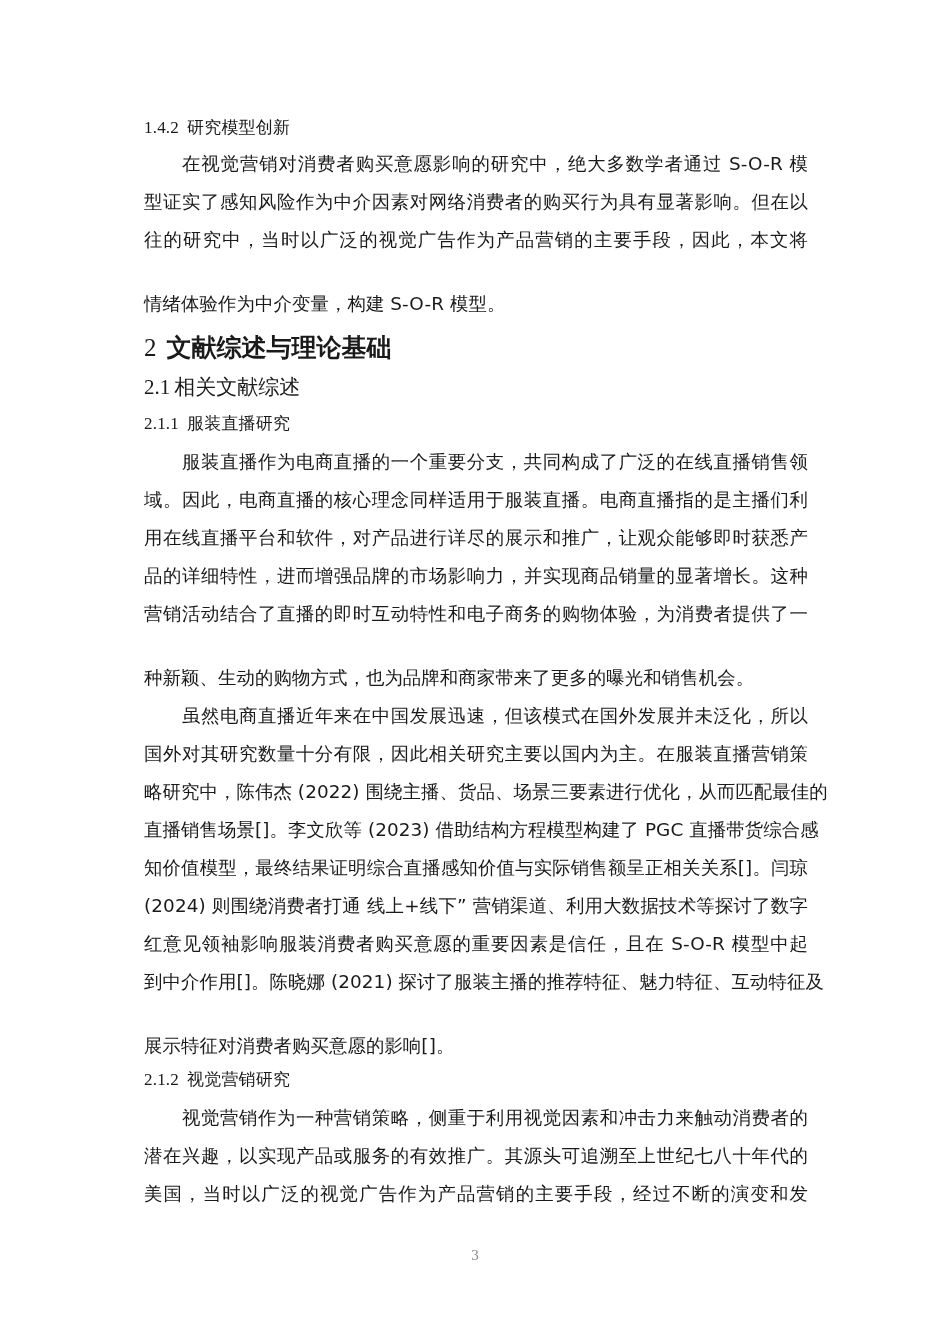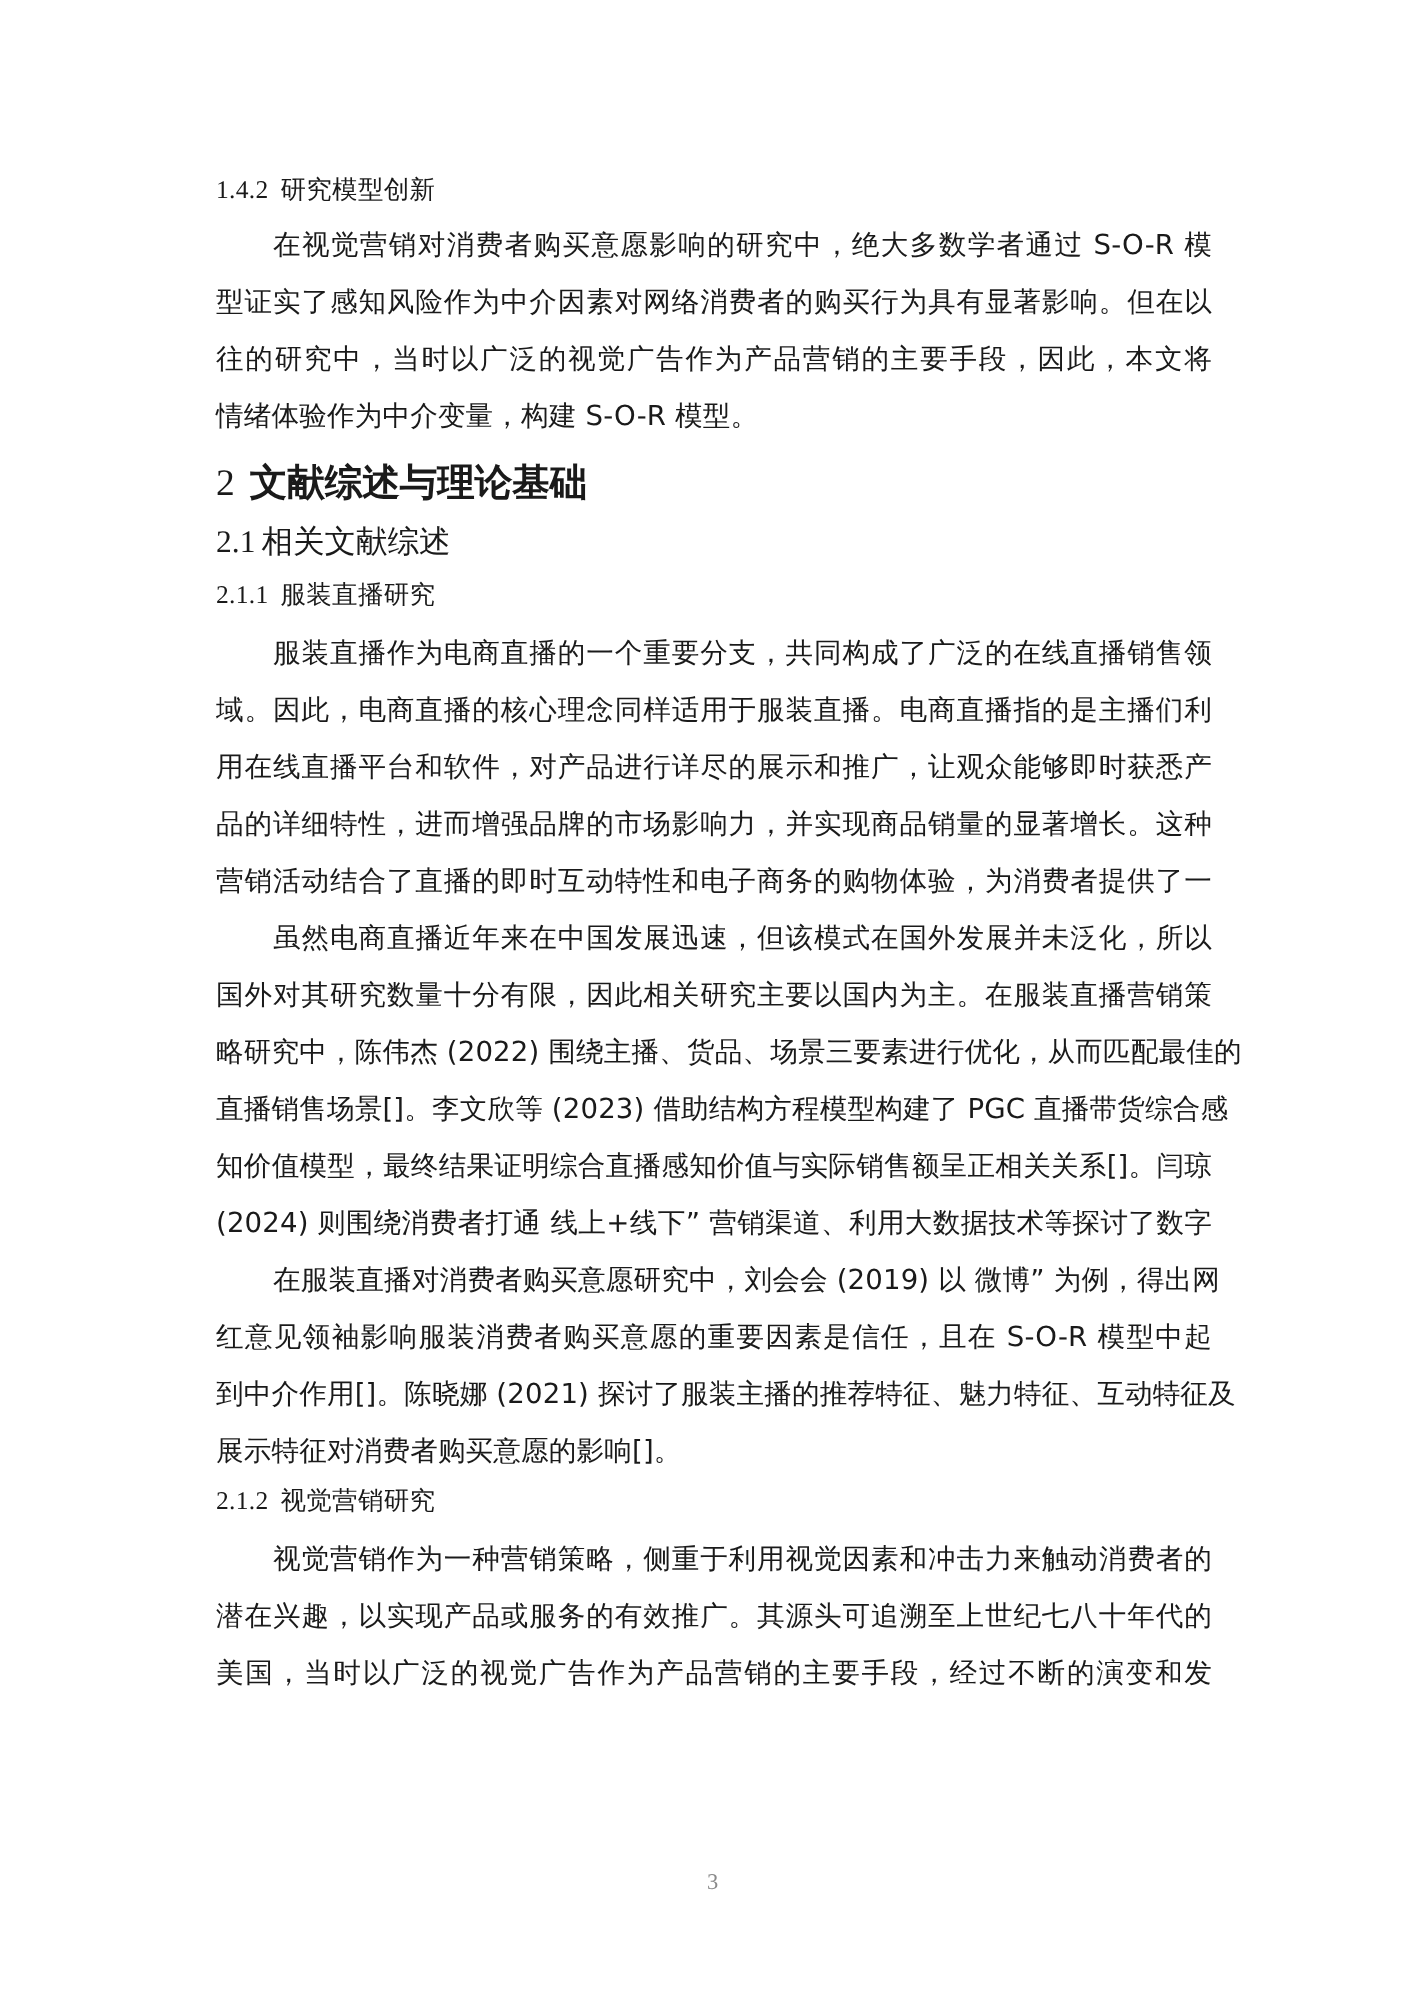--- a/index.html
+++ b/index.html
@@ -68,21 +68,21 @@
     }
     .para .line {
       display: block;
       white-space: nowrap;
       text-indent: 0;
       text-align-last: justify;
       text-align: justify;
       height: 38px;
     }
     .para .line.first { padding-left: 38px; }
-    .para .line.last { text-align-last: left; }
+    .para .line.last { text-align-last: left; margin-top: 26px; }
     .sec-1-4-2 { margin-bottom: 4px; }
     .page-number {
       position: absolute;
       left: 0;
       width: 950px;
       top: 1247px;
       text-align: center;
       font-family: "Liberation Serif", serif;
       font-size: 15px;
       color: #8a8a8a;
@@ -114,33 +114,33 @@
   <div class="h3">
     <span class="num">2.1.1</span><span>服装直播研究</span>
   </div>
 
   <div class="para">
     <span class="line first">服装直播作为电商直播的一个重要分支，共同构成了广泛的在线直播销售领</span>
     <span class="line">域。因此，电商直播的核心理念同样适用于服装直播。电商直播指的是主播们利</span>
     <span class="line">用在线直播平台和软件，对产品进行详尽的展示和推广，让观众能够即时获悉产</span>
     <span class="line">品的详细特性，进而增强品牌的市场影响力，并实现商品销量的显著增长。这种</span>
     <span class="line">营销活动结合了直播的即时互动特性和电子商务的购物体验，为消费者提供了一</span>
+    <span class="line last">种新颖、生动的购物方式，也为品牌和商家带来了更多的曝光和销售机会。</span>
   </div>
 
   <div class="para">
     <span class="line first">虽然电商直播近年来在中国发展迅速，但该模式在国外发展并未泛化，所以</span>
     <span class="line">国外对其研究数量十分有限，因此相关研究主要以国内为主。在服装直播营销策</span>
     <span class="line">略研究中，陈伟杰 (2022) 围绕主播、货品、场景三要素进行优化，从而匹配最佳的</span>
     <span class="line">直播销售场景[]。李文欣等 (2023) 借助结构方程模型构建了 PGC 直播带货综合感</span>
     <span class="line">知价值模型，最终结果证明综合直播感知价值与实际销售额呈正相关关系[]。闫琼</span>
     <span class="line">(2024) 则围绕消费者打通 线上+线下” 营销渠道、利用大数据技术等探讨了数字</span>
   </div>
 
   <div class="para">
-    <span class="line first">在服装直播对消费者购买意愿研究中，刘会会 (2019) 以 微博” 为例，得出网</span>
     <span class="line">红意见领袖影响服装消费者购买意愿的重要因素是信任，且在 S-O-R 模型中起</span>
     <span class="line">到中介作用[]。陈晓娜 (2021) 探讨了服装主播的推荐特征、魅力特征、互动特征及</span>
     <span class="line last">展示特征对消费者购买意愿的影响[]。</span>
   </div>
 
   <div class="h3">
     <span class="num">2.1.2</span><span>视觉营销研究</span>
   </div>
 
   <div class="para">

